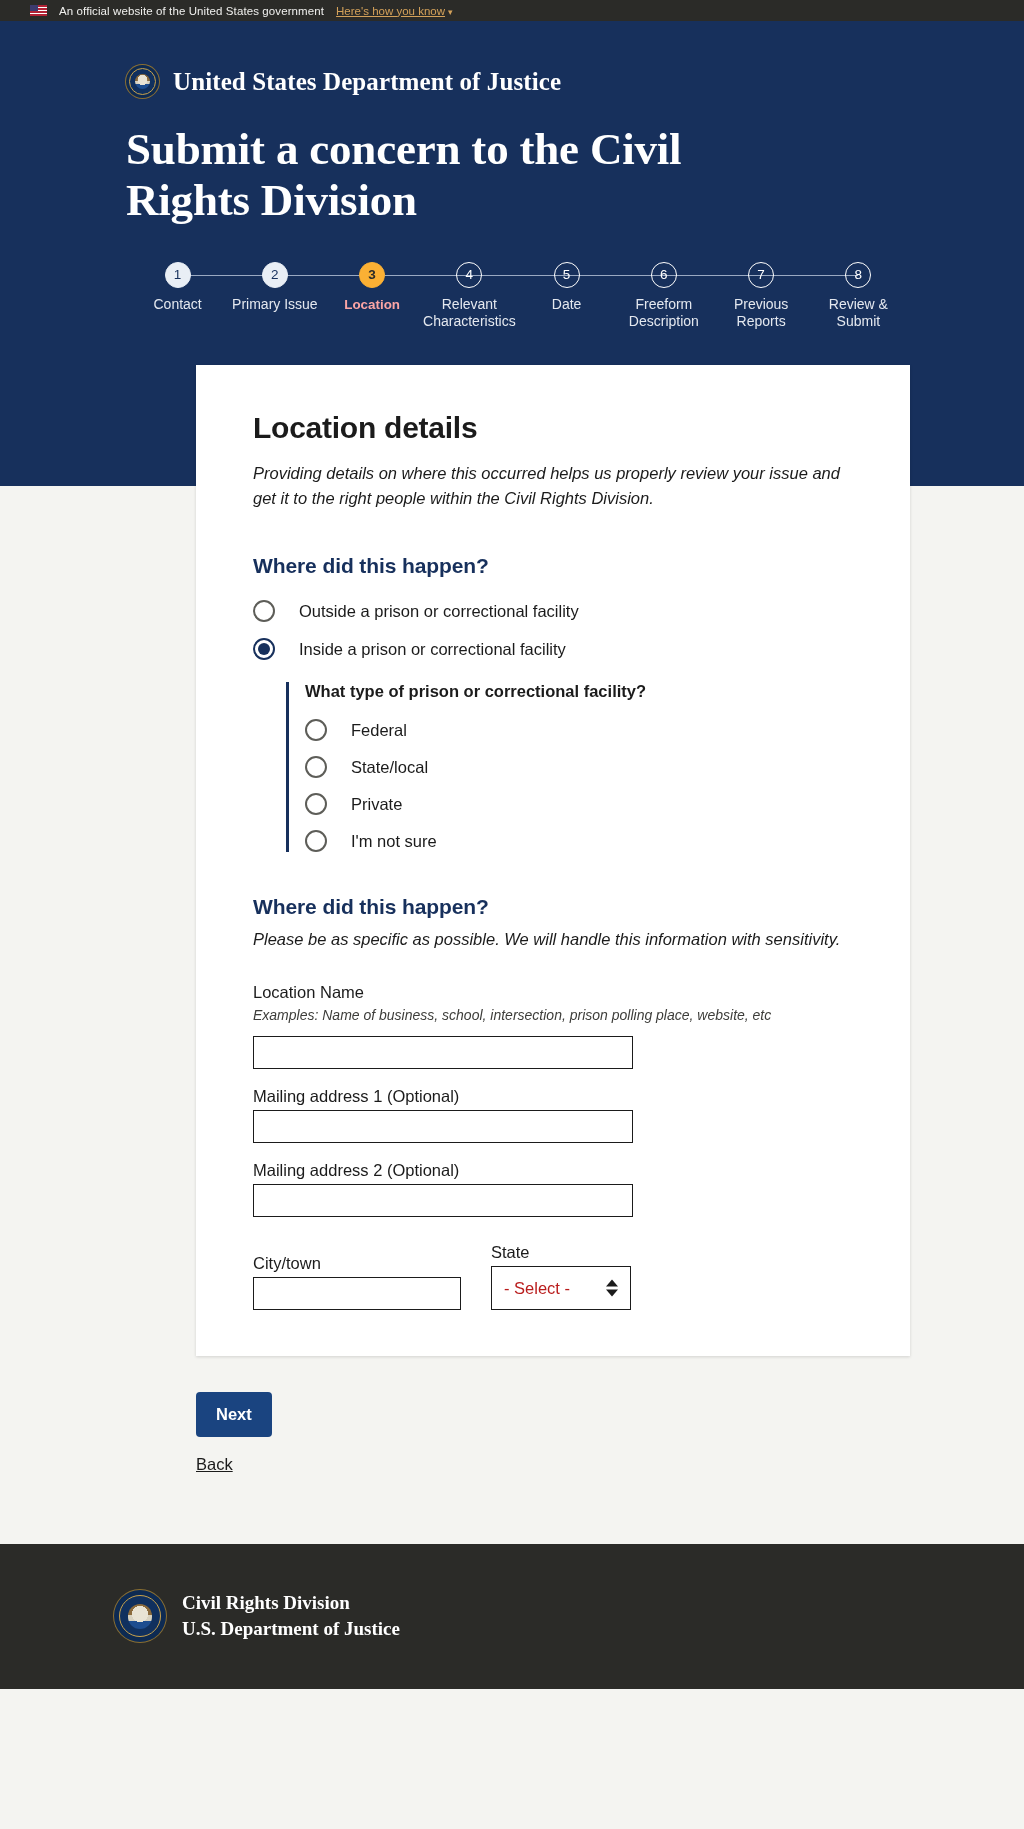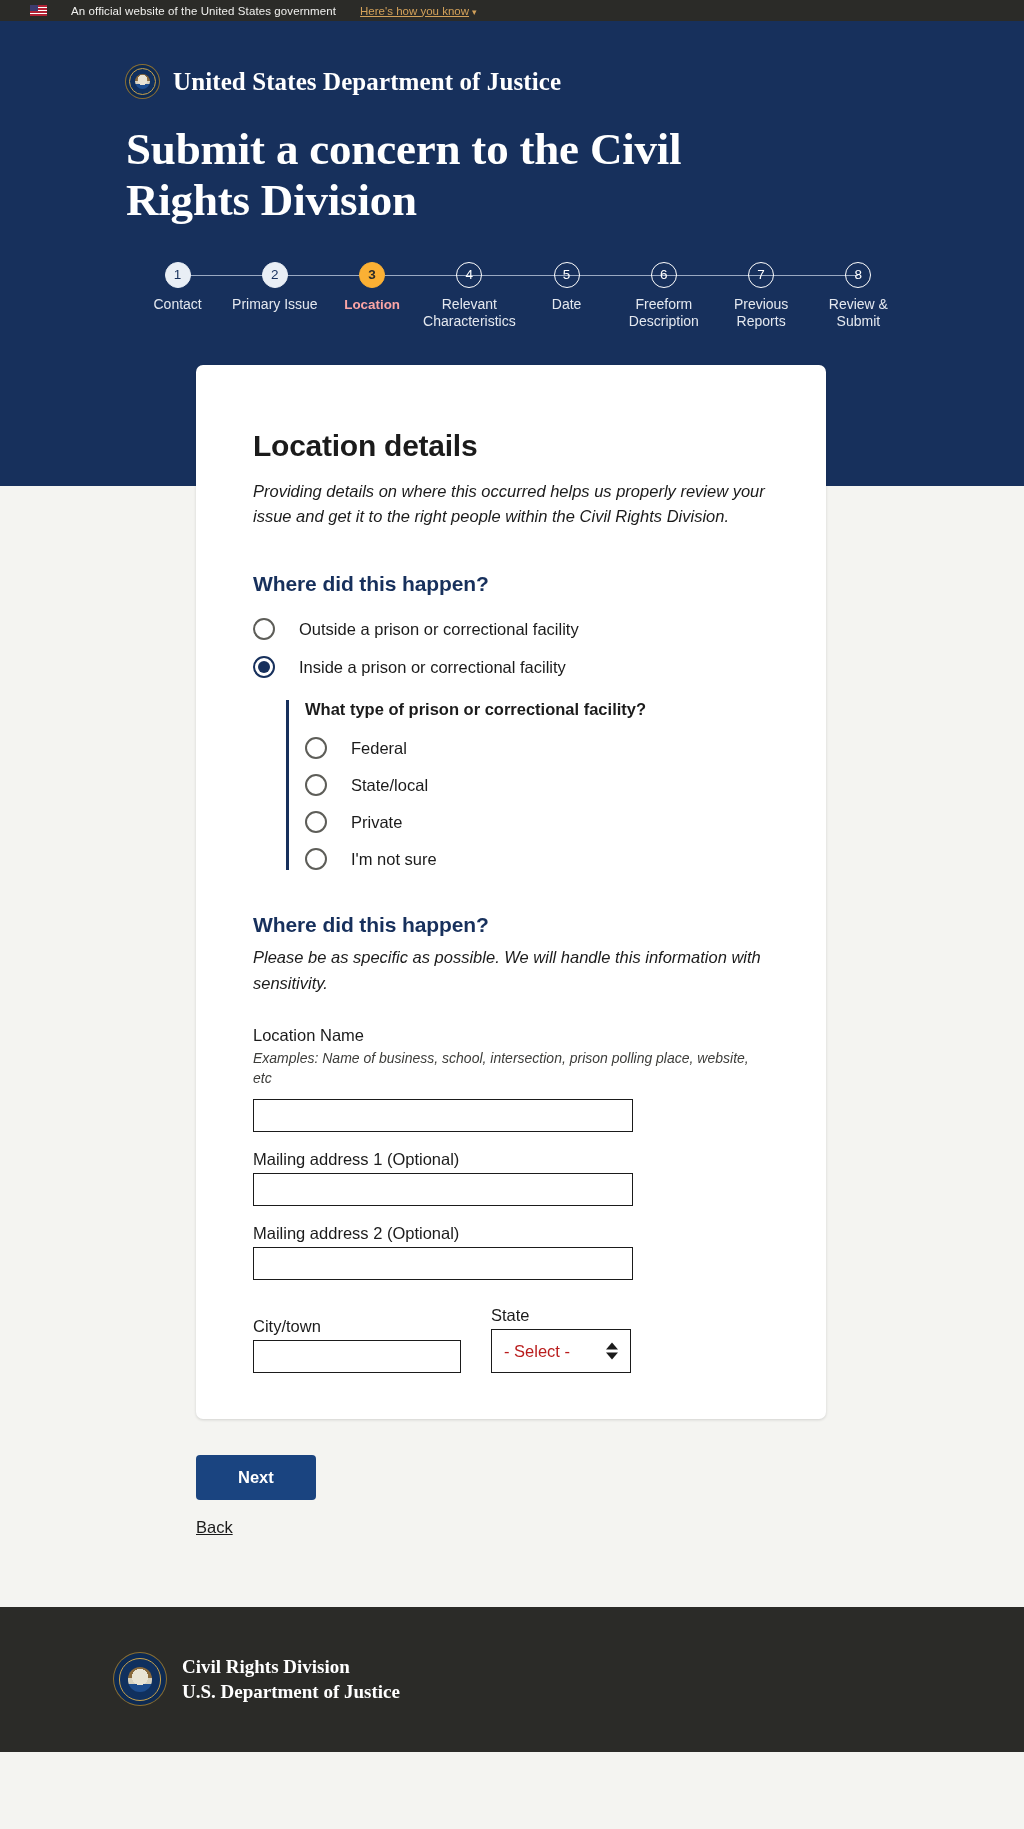--- a/index.html
+++ b/index.html
@@ -11,21 +11,21 @@
   }
   body { width: 1024px; min-height: 1829px; }
 
   
   .gov-banner {
     background: #2b2b28;
     height: 21px;
     display: flex;
     align-items: center;
     padding-left: 30px;
-    gap: 24px;
+    gap: 12px;
     font-size: 11.5px;
     color: #f0f0ee;
   }
   .flag-icon {
     width: 17px; height: 11px;
     display: inline-block;
     position: relative;
     flex: 0 0 auto;
     background: linear-gradient(
       to bottom,
@@ -177,25 +177,25 @@
     font-size: 13.4px;
   }
 
   
   .card-wrap {
     position: relative;
     margin-top: -121px;
     padding-bottom: 0;
   }
   .card {
-    width: 630px;
+    width: 714px;
     margin-left: 196px;
     background: #ffffff;
-    border-radius: 7px;
-    padding: 64px 57px 46px 57px;
+    border-radius: 0;
+    padding: 46px 57px 46px 57px;
     box-shadow: 0 1px 3px rgba(0,0,0,.14);
   }
   .card-title {
     font-size: 30px;
     font-weight: bold;
     color: #1b1b1b;
     letter-spacing: -0.25px;
     margin-bottom: 16px;
   }
   .card-sub {
@@ -349,21 +349,21 @@
     padding-bottom: 70px;
   }
   .btn-next {
     display: inline-block;
     background: #1a4480;
     color: #ffffff;
     font-size: 16.5px;
     font-weight: bold;
     border: none;
     border-radius: 4px;
-    padding: 13px 42px;
+    padding: 13px 20px;
     cursor: pointer;
     font-family: "Liberation Sans", sans-serif;
   }
   .btn-back {
     display: block;
     margin-top: 18px;
     font-size: 16.5px;
     color: #1b1b1b;
     text-decoration: underline;
     cursor: pointer;

